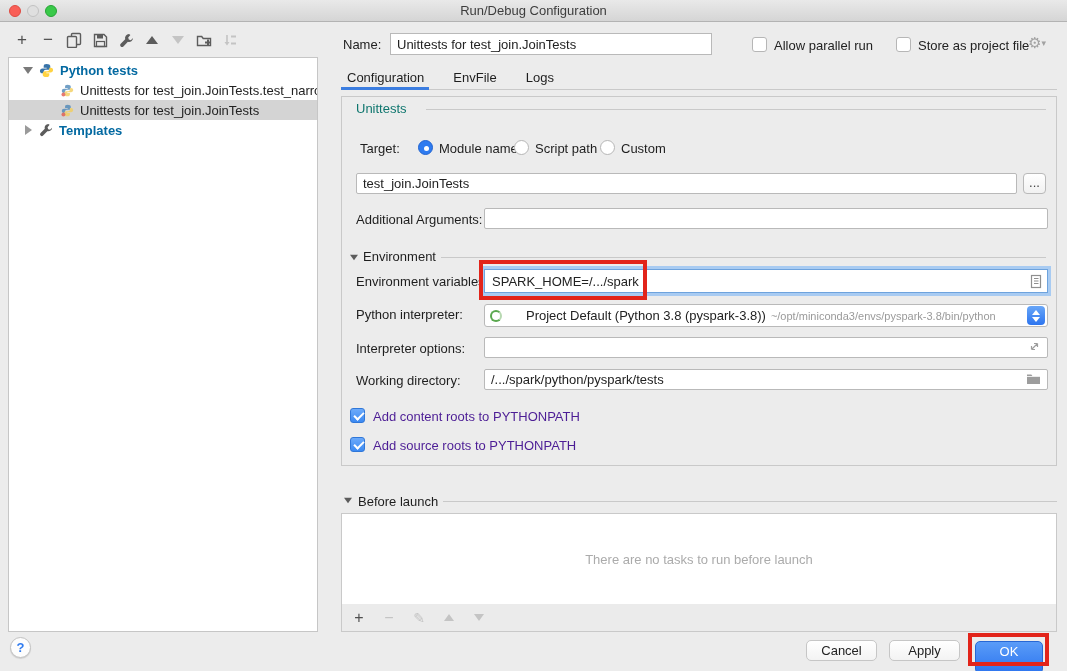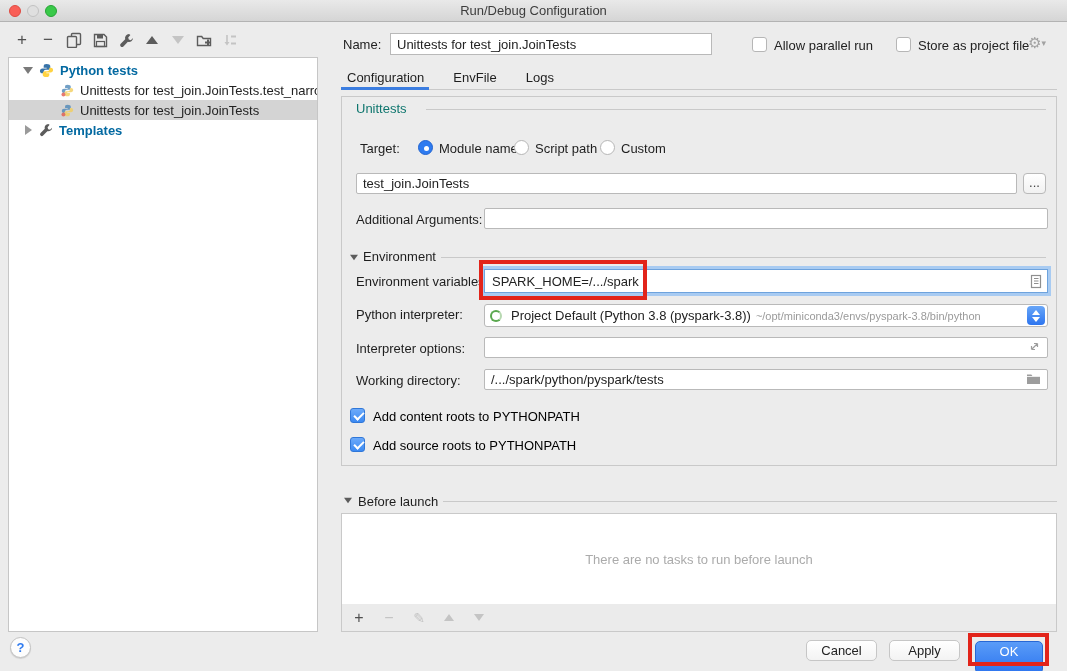--- a/index.html
+++ b/index.html
@@ -71,28 +71,28 @@
   .radio.sel{background:#2e7bf0;border:1px solid #2264d1;position:relative;}
   .radio.sel::after{content:"";position:absolute;left:4.5px;top:4.5px;width:5px;height:5px;border-radius:50%;background:#fff;}
   .browse-btn{position:absolute;left:681px;top:76px;width:23px;height:21px;border:1px solid #b9b9b9;border-radius:4px;
     background:linear-gradient(#fff,#f1f1f1);text-align:center;line-height:17px;color:#444;}
   .env-field{position:absolute;left:142px;top:172px;width:564px;height:24px;background:#fff;
     border:1px solid #6ea3dd;box-shadow:0 0 0 3px #a8cbf2;display:flex;align-items:center;padding:0 4px 0 7px;}
   .env-text{flex:1;}
   .combo{position:absolute;left:142px;top:207px;width:564px;height:23px;background:#fff;border:1px solid #b9b9b9;
     border-radius:3px;display:flex;align-items:center;padding:0 2px 0 5px;}
   .ring{width:12px;height:12px;border-radius:50%;border:2px solid #5aa84f;border-right-color:#b7d8b1;flex:0 0 auto;}
-  .combo-val{margin-left:9px;white-space:nowrap;}
+  .combo-val{margin-left:24px;white-space:nowrap;}
   .combo-path{margin-left:5px;color:#9a9a9a;font-size:11px;white-space:nowrap;overflow:hidden;flex:1;}
   .stepper{width:18px;height:19px;border-radius:4px;background:linear-gradient(#68a6f8,#2d75ef);
     display:flex;flex-direction:column;align-items:center;justify-content:center;gap:2px;flex:0 0 auto;}
   .stp-up{width:0;height:0;border-left:4px solid transparent;border-right:4px solid transparent;border-bottom:5px solid #fff;}
   .stp-down{width:0;height:0;border-left:4px solid transparent;border-right:4px solid transparent;border-top:5px solid #fff;}
   .field-icon-right{position:absolute;display:flex;align-items:center;}
-  .p-cb-lbl{position:absolute;color:#000000;}
+  .p-cb-lbl{position:absolute;color:#4c1d95;}
 
   
   .bl-arrow{position:absolute;left:343px;top:497px;}
   .bl-title{position:absolute;left:358px;top:494px;font-weight:normal;color:#1e1e1e;}
   .bl-line{position:absolute;left:443px;top:501px;width:614px;height:1px;background:#c9c9c9;}
   .bl-box{position:absolute;left:341px;top:513px;width:716px;height:119px;background:#fff;border:1px solid #c9c9c9;}
   .bl-empty{position:absolute;left:0;top:0;width:100%;height:91px;display:flex;align-items:center;justify-content:center;color:#ababab;}
   .bl-toolbar{position:absolute;left:0;bottom:0;width:100%;height:27px;background:#ebebeb;
     display:flex;align-items:center;gap:12px;padding-left:8px;}
 

